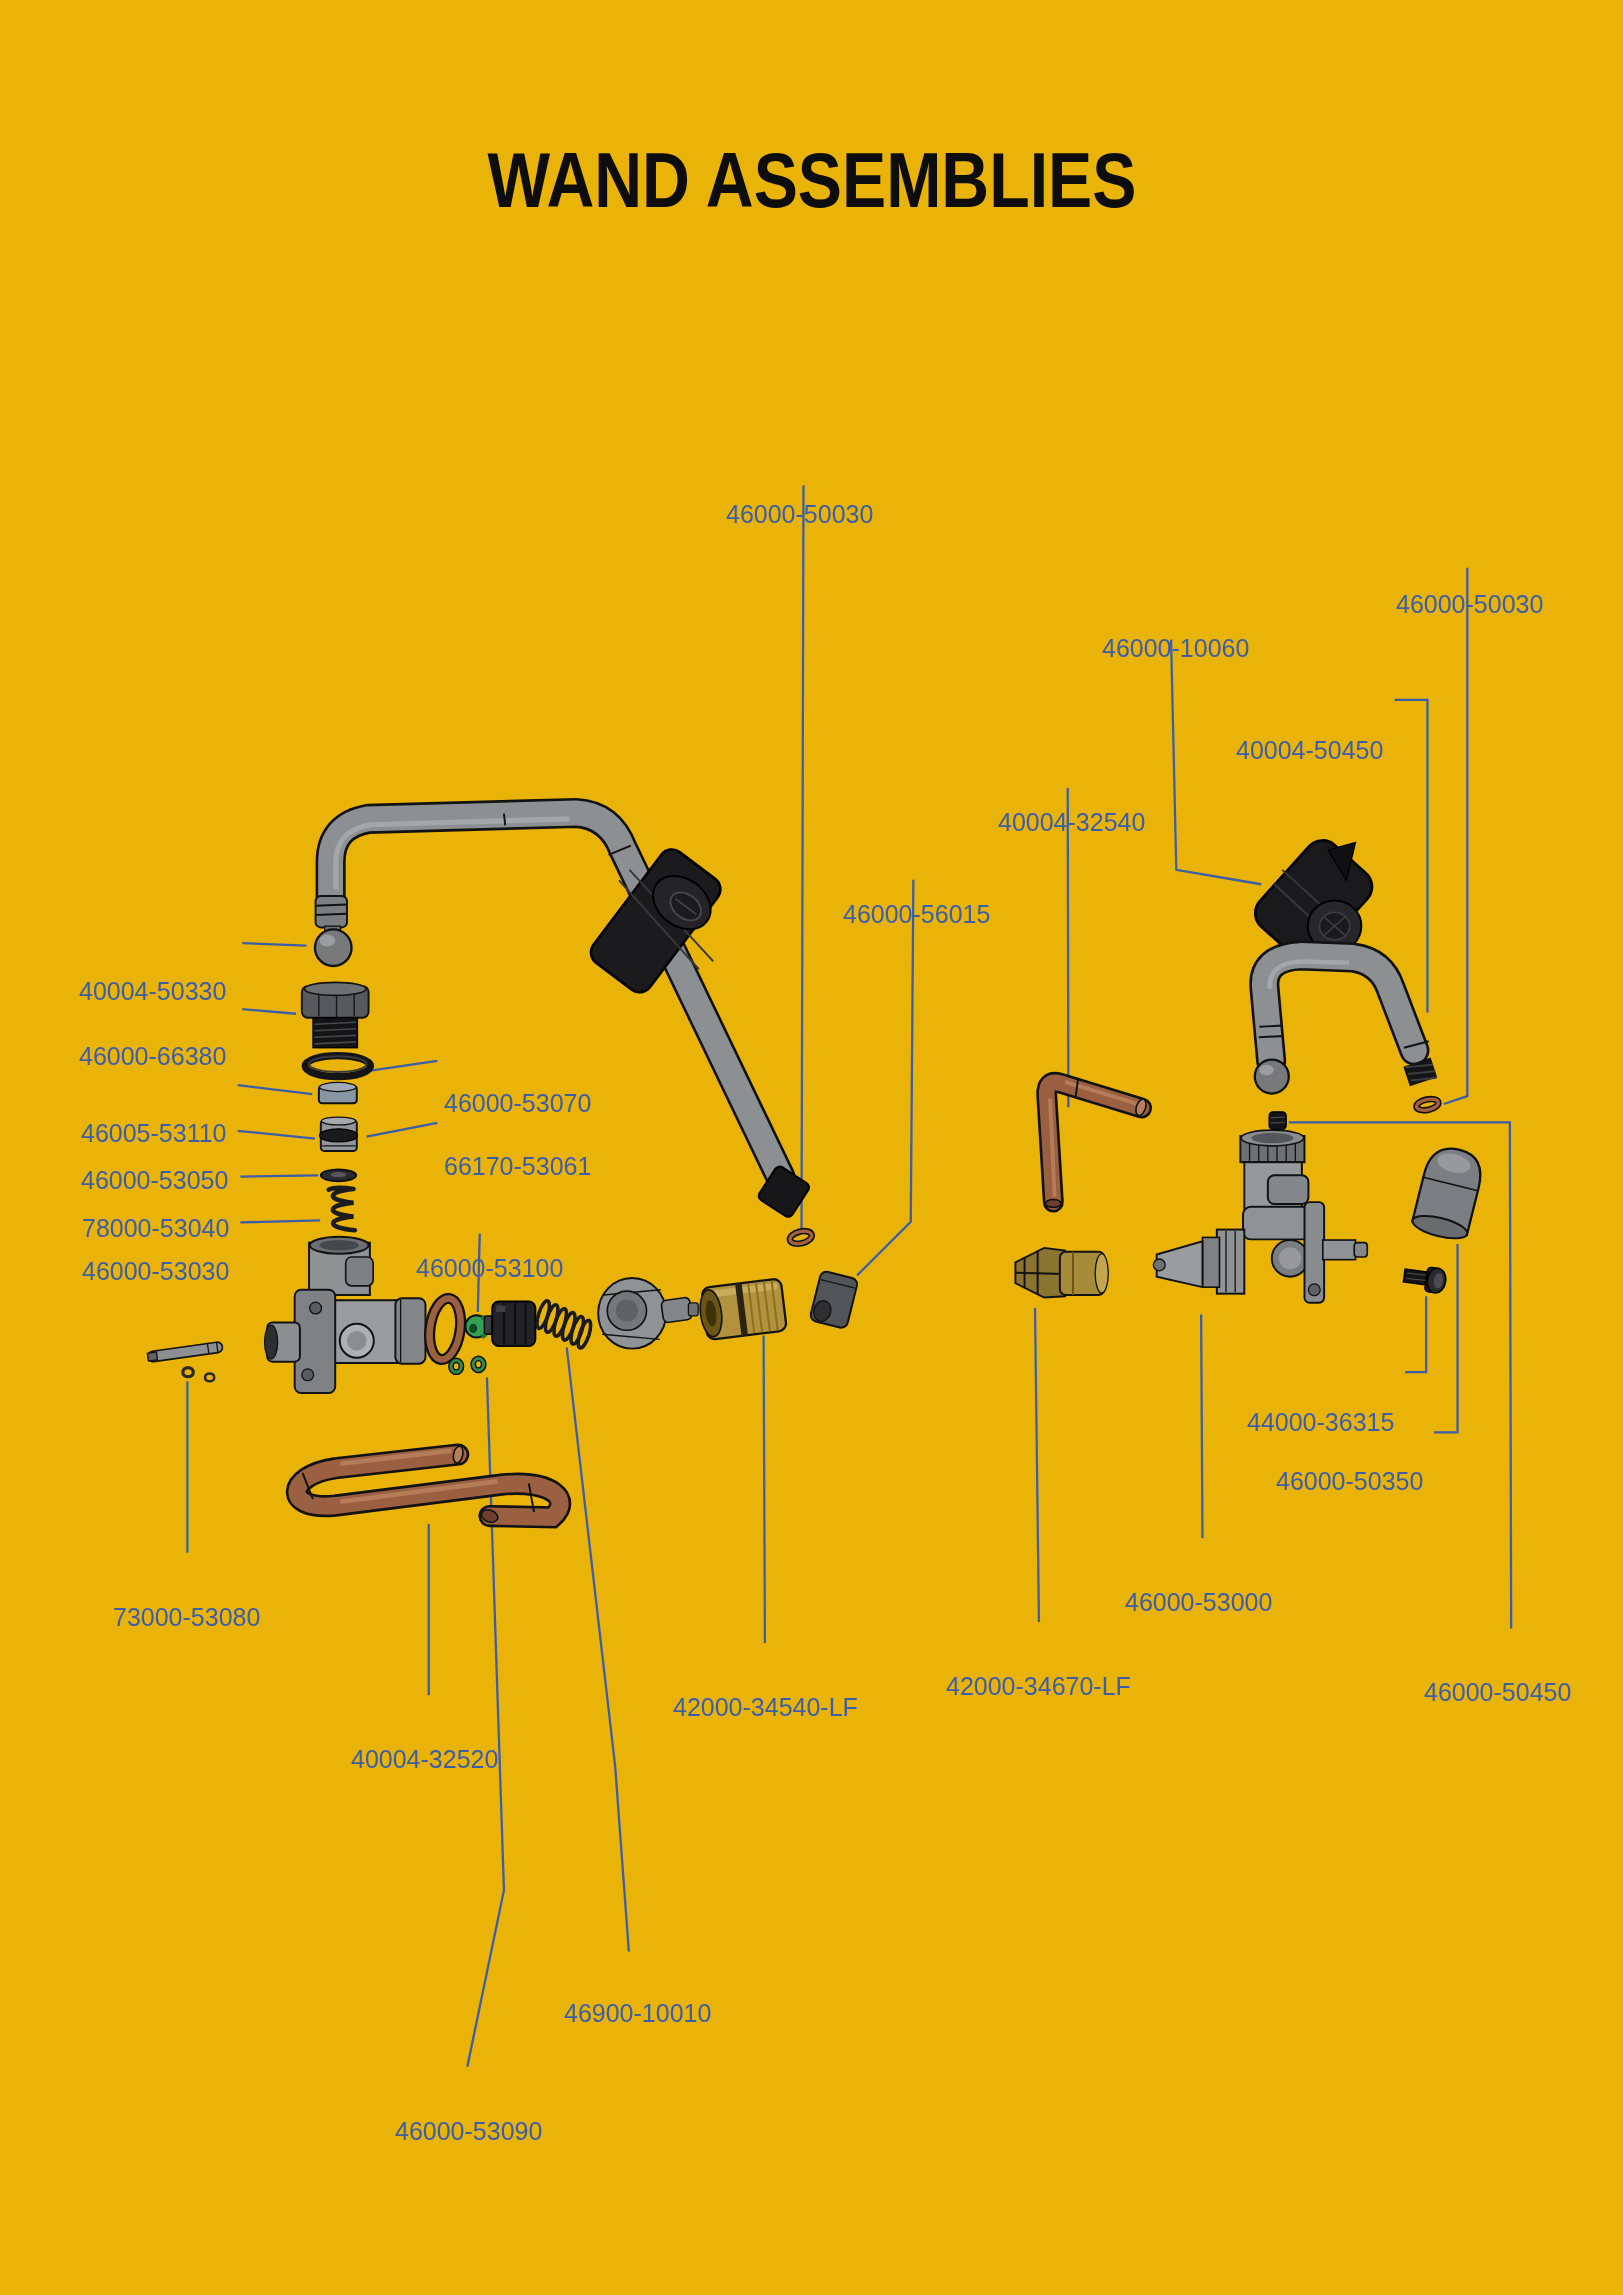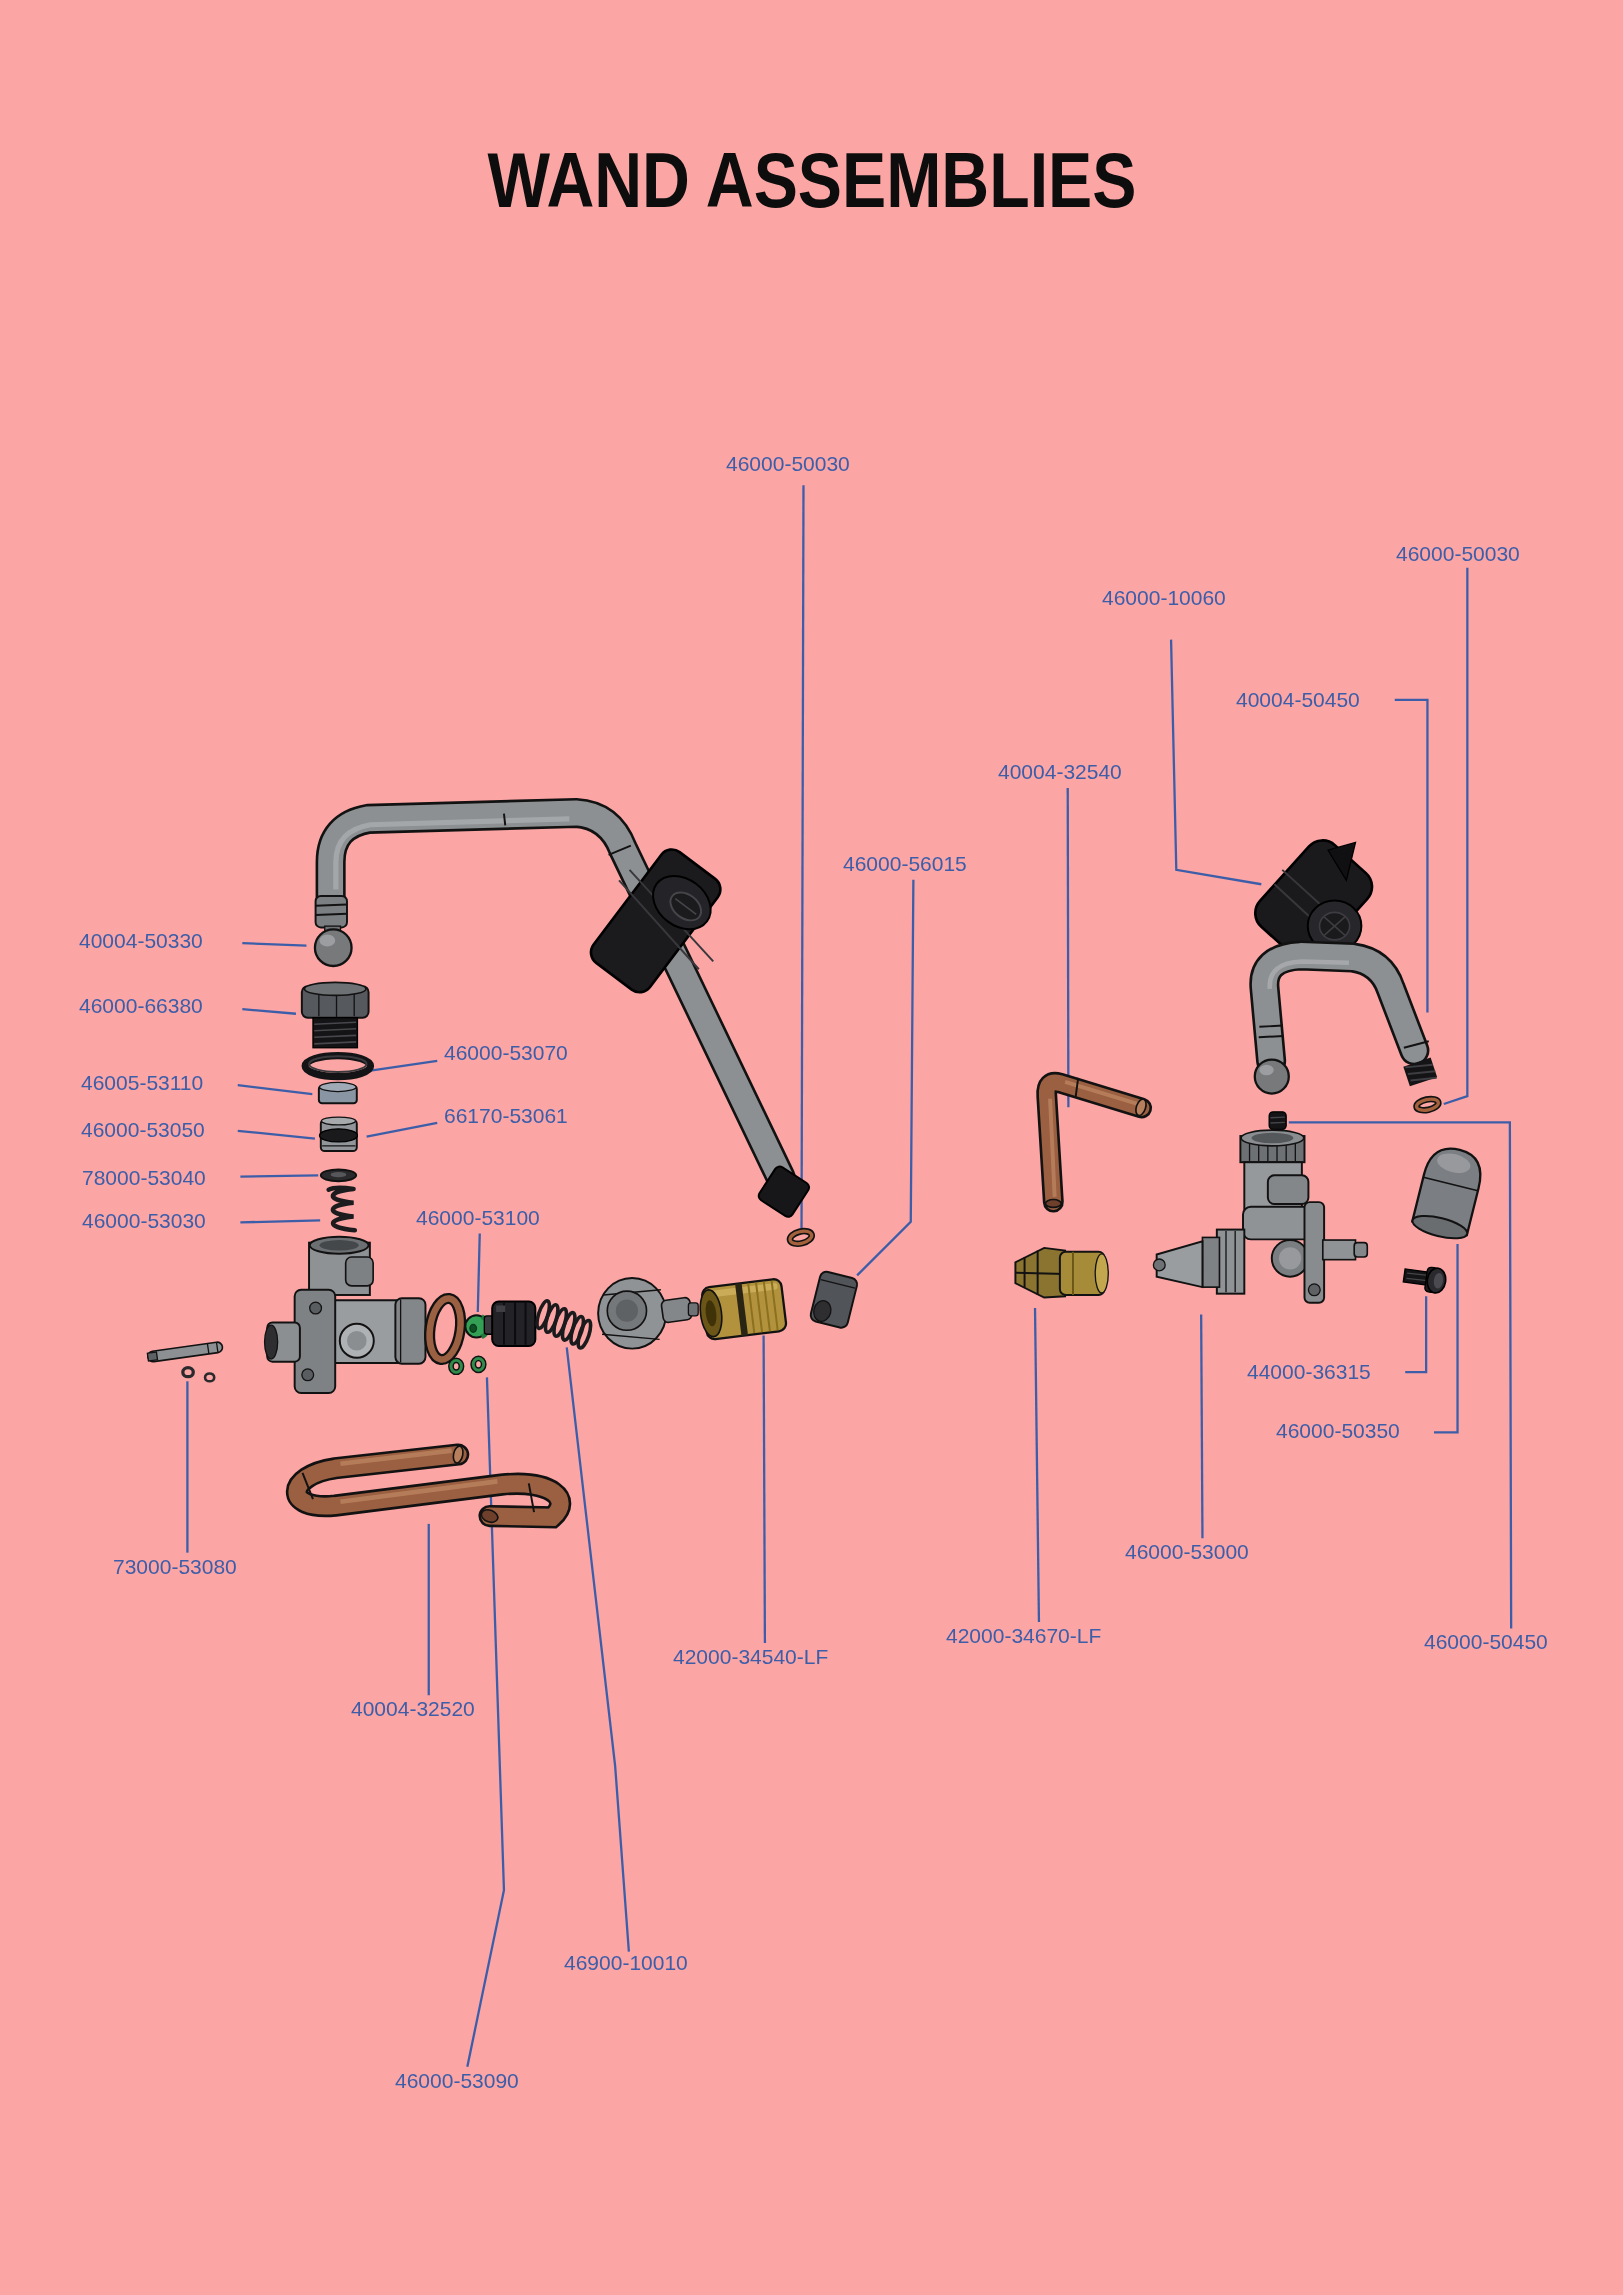--- a/index.html
+++ b/index.html
@@ -1,23 +1,23 @@
 <!DOCTYPE html>
 <html style="font-size:10.5px"><head>
 <meta charset="utf-8">
 <style>
   html,body{margin:0;padding:0;background:#ffffff;}
-  .page{position:relative;width:1624px;height:2295px;background:#fca5a5;overflow:hidden;
+  .page{position:relative;width:1624px;height:2295px;background:#eab308;overflow:hidden;
         font-family:"Liberation Sans",sans-serif;}
   .title{position:absolute;left:0;top:136px;width:1624px;text-align:center;
          font-size:77px;font-weight:bold;color:#0d0d0d;letter-spacing:0px;
          transform:scaleX(.86);transform-origin:center;white-space:nowrap;}
   .art{position:absolute;left:0;top:0;width:1624px;height:2295px;}
-  .lbl{position:absolute;font-size:21px;line-height:1.05;color:#3c5ea9;
-       letter-spacing:0px;white-space:nowrap;}
+  .lbl{position:absolute;font-size:25px;line-height:1.05;color:#3c5ea9;
+       letter-spacing:0px;white-space:nowrap;margin-top:48px;}
 </style>
 </head>
 <body>
 
 <div class="page">
 
   <div class="title">WAND ASSEMBLIES</div>
 
   <svg class="art" viewBox="0 0 2482 3509" xmlns="http://www.w3.org/2000/svg">
 

